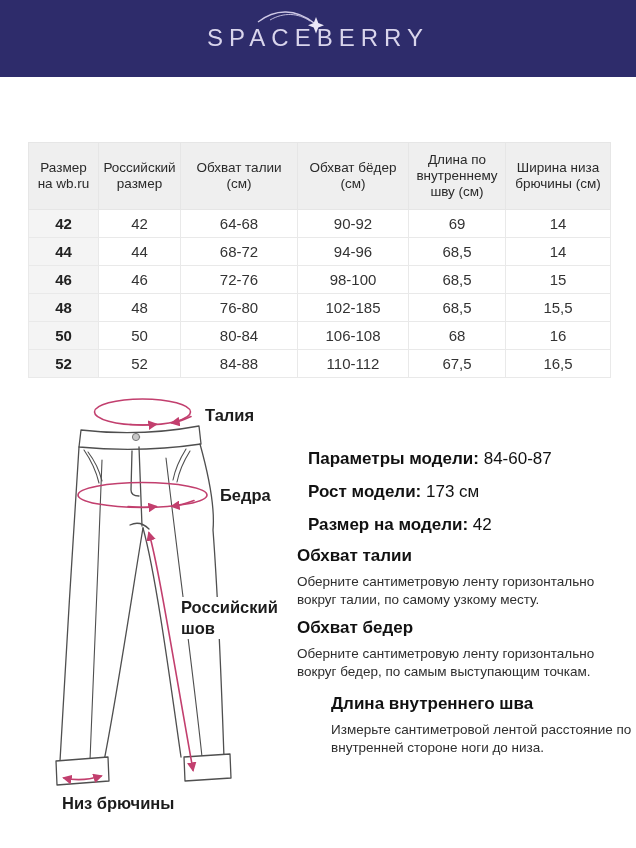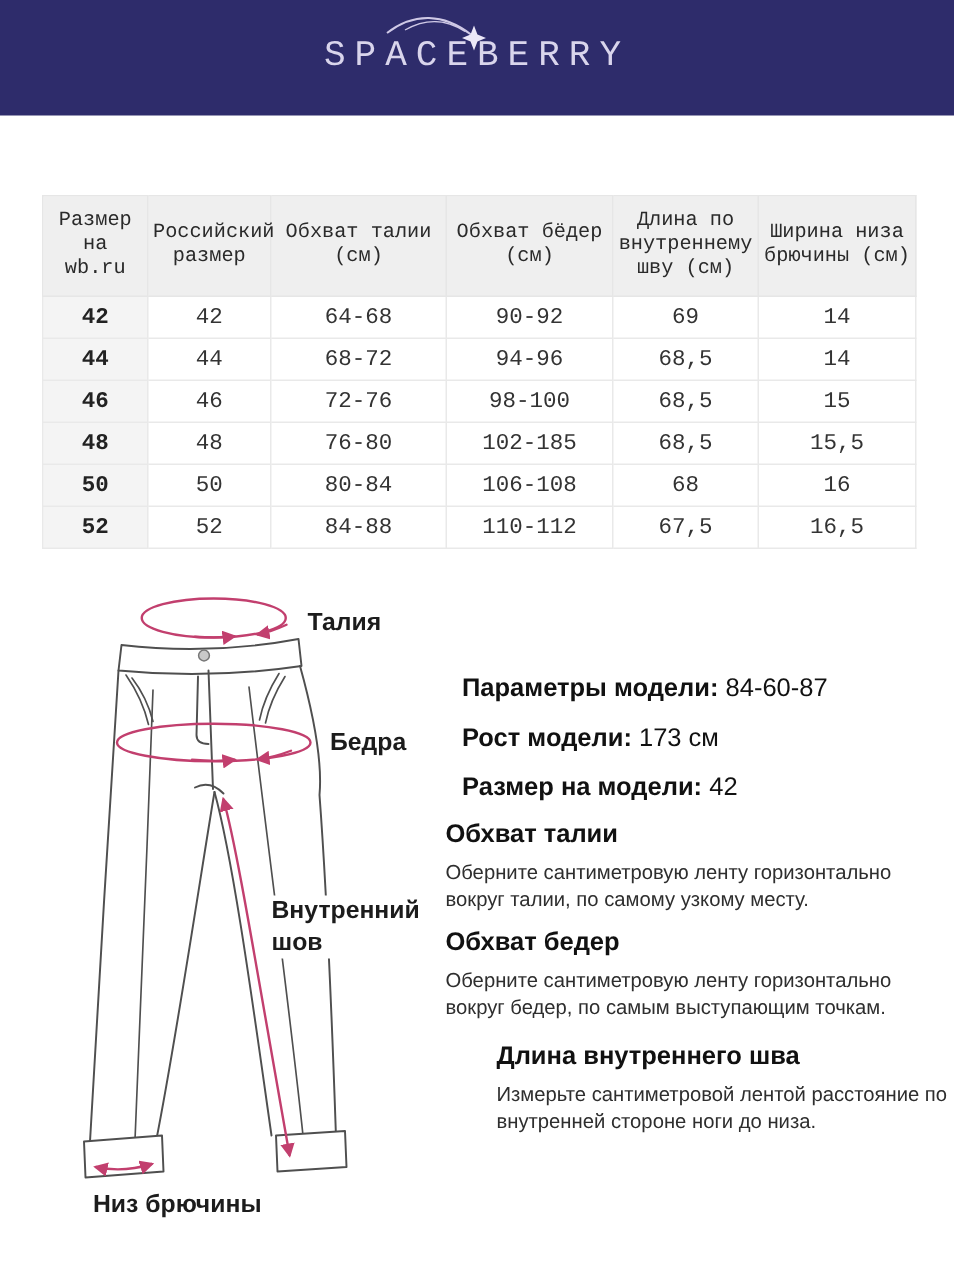--- a/index.html
+++ b/index.html
@@ -2,27 +2,27 @@
 <html><head>
 <meta charset="utf-8">
 <style>
   html,body{margin:0;padding:0;background:#fff;}
   .page{position:relative;width:636px;height:848px;background:#fff;overflow:hidden;
         font-family:"Liberation Sans",sans-serif;color:#222;}
 
   
   .topbar{position:absolute;left:0;top:0;width:636px;height:77px;background:#2e2c6b;}
   .logo{position:absolute;left:0;top:24px;width:636px;text-align:center;
-        font-family:Liberation Mono, monospace;font-size:24px;letter-spacing:6px;
+        font-family:Liberation Sans, sans-serif;font-size:24px;letter-spacing:6px;
         color:#d9d5ec;font-weight:400;}
   .comet{position:absolute;left:252px;top:4px;width:84px;height:34px;}
 
   
-  .size-table{position:absolute;left:28px;top:130px;width:582px;border-collapse:collapse;
-              table-layout:fixed;font-family:Liberation Mono, monospace;}
+  .size-table{position:absolute;left:28px;top:142px;width:582px;border-collapse:collapse;
+              table-layout:fixed;}
   .size-table th{background:#efefef;font-size:13.5px;font-weight:400;color:#2a2a2a;
                  height:62px;padding:2px 3px;border:1px solid #e6e6e6;text-align:center;
                  line-height:16px;vertical-align:middle;}
   .size-table td{background:#fff;font-size:15px;color:#333;height:27px;padding:0 2px;
                  border:1px solid #e9e9e9;text-align:center;vertical-align:middle;}
   .size-table td.first-col{background:#f4f4f4;font-weight:700;color:#222;}
 
   
   .diagram{position:absolute;left:18px;top:390px;width:280px;height:430px;}
   .diag-label{position:absolute;font-size:16.5px;font-weight:600;color:#1c1c1c;
@@ -168,21 +168,21 @@
       <path d="M110,116.5 Q127,118 138,116.5" marker-end="url(#arr)"></path>
       <path d="M176,110.5 Q164,115 154,116.2" marker-end="url(#arr)"></path>
 
       <path d="M131,143 C140,175 152,250 175,380" marker-start="url(#arr)" marker-end="url(#arr)"></path>
 
       <path d="M46,388 Q64,392 83,386" marker-start="url(#arr)" marker-end="url(#arr)"></path>
     </g>
   </svg>
   <span class="diag-label lbl-waist">Талия</span>
   <span class="diag-label lbl-hips">Бедра</span>
-  <span class="diag-label lbl-inseam">Внутренний шов</span>
+  <span class="diag-label lbl-inseam">Российский шов</span>
   <span class="diag-label lbl-hem">Низ брючины</span>
 
   <div class="model-info">
     <div>
       <span class="lbl">Параметры модели:</span>
       <span class="val">84-60-87</span>
     </div>
     <div>
       <span class="lbl">Рост модели:</span>
       <span class="val">173 см</span>

